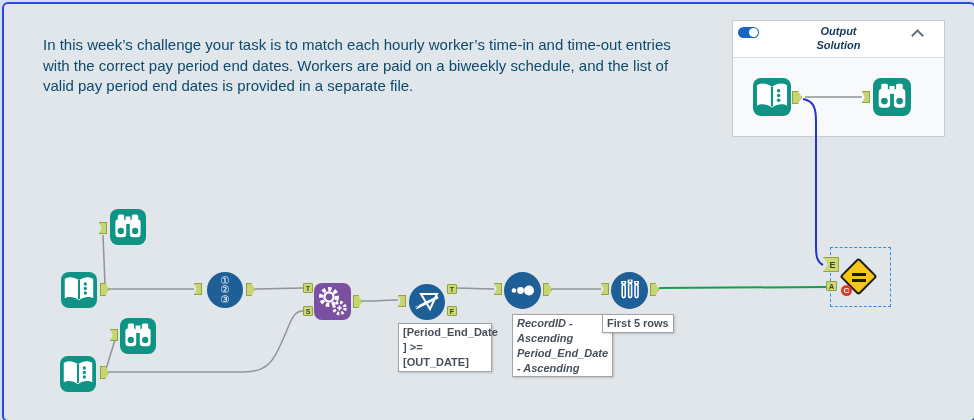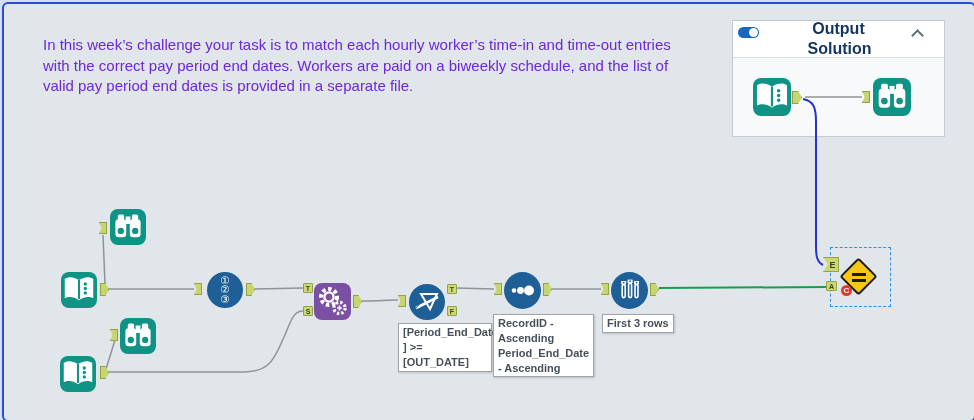--- a/index.html
+++ b/index.html
@@ -3,27 +3,27 @@
 <meta charset="utf-8">
 <style>
   html,body{margin:0;padding:0;background:#d4e0f1;font-family:"Liberation Sans",sans-serif;}
   #frame{position:relative;width:970px;height:416px;margin:2px;background:#e0e6ea;
          border:2px solid #2b4bd7;border-radius:6px;overflow:hidden;}
   #canvas{position:absolute;inset:0;}
 
   
   .comment-box{position:absolute;left:33px;top:28px;width:648px;height:101px;
 ardon    border:1px dashed #3d87cc;box-sizing:border-box;padding:3px 6px;
-    font-size:15px;line-height:1.38;color:#6d28d9;}
+    font-size:15px;line-height:1.38;color:#0c4a6e;}
 
   
   .container{position:absolute;background:#f7f9fa;border:1px solid #c6cbd1;box-sizing:border-box;}
   .container-header{position:relative;background:#ffffff;border-bottom:1px solid #d9dde0;
     display:flex;align-items:center;justify-content:center;}
-  .container-title{font-size:16px;font-weight:bold;color:#14375e;text-align:center;line-height:1.25;}
+  .container-title{font-size:11px;font-weight:bold;color:#14375e;text-align:center;line-height:1.25;font-style:italic;}
   .toggle{position:absolute;left:5px;width:21px;height:11px;border-radius:6px;background:#1767c0;}
   .toggle .knob{position:absolute;right:1px;top:1px;width:9px;height:9px;border-radius:50%;background:#fff;}
   .chevron{position:absolute;width:7px;height:7px;border-top:2px solid #5f6f82;border-right:2px solid #5f6f82;
     transform:rotate(-45deg);}
 
   
   .tool{position:absolute;width:36px;height:36px;box-sizing:border-box;}
   .tool-teal{background:#0E9384;border-radius:8px;}
   .tool-blue{background:#1D5F96;border-radius:50%;}
   .tool-purple{background:#7B50A2;border-radius:8px;}
@@ -228,20 +228,20 @@
   <div class="equals" style="left:848px;top:269px;">
         <span></span>
         <span></span>
       </div>
   <div class="anchor anchor-flag" style="left:819px;top:253px;">E</div>
   <div class="anchor anchor-label" style="left:822px;top:277px;width:11px;">A</div>
   <div class="error-badge" style="left:837px;top:281px;">C</div>
 
   <div class="annotation" style="left:394px;top:319px;width:94px;">[Period_End_Date
 ] &gt;= [OUT_DATE]</div>
-  <div class="annotation" style="left:489px;top:310px;width:101px;">RecordID -
+  <div class="annotation" style="left:508px;top:310px;width:101px;font-style:italic;">RecordID -
 Ascending
 Period_End_Date
 - Ascending</div>
-  <div class="annotation" style="left:598px;top:310px;width:72px;">First 3 rows</div>
+  <div class="annotation" style="left:598px;top:310px;width:72px;">First 5 rows</div>
 
 </div>
 </div>
 
 </body></html>

